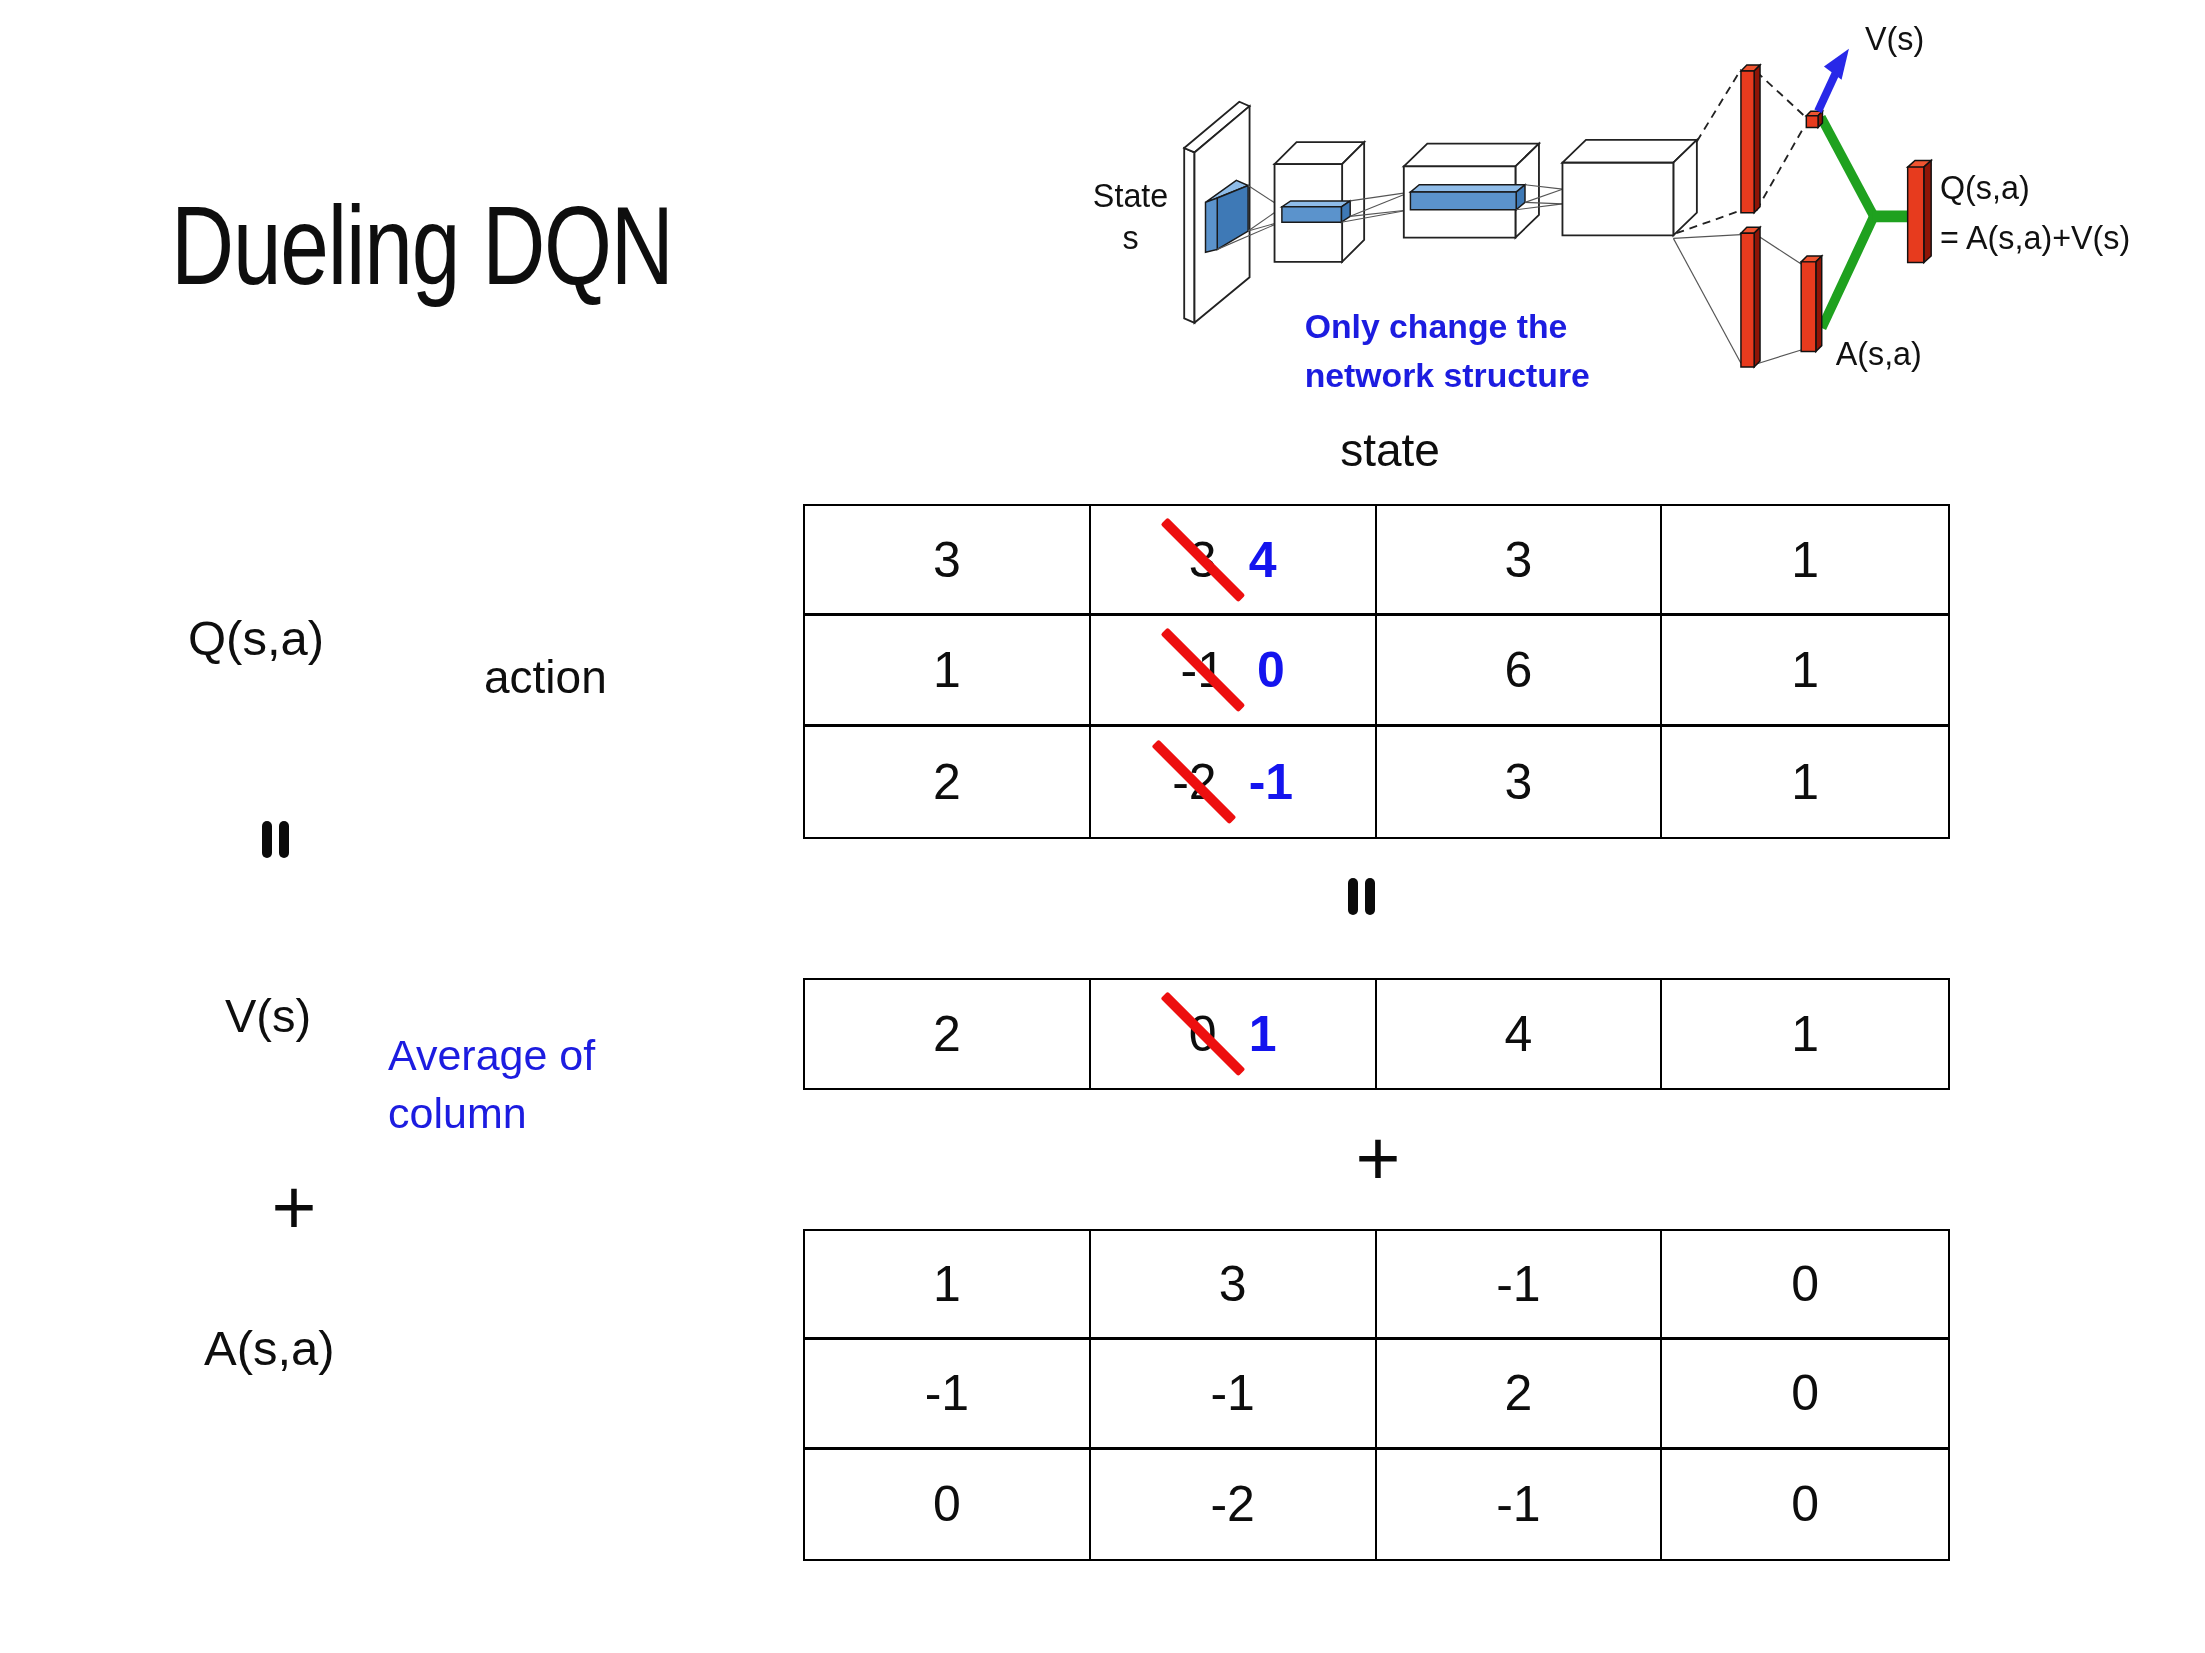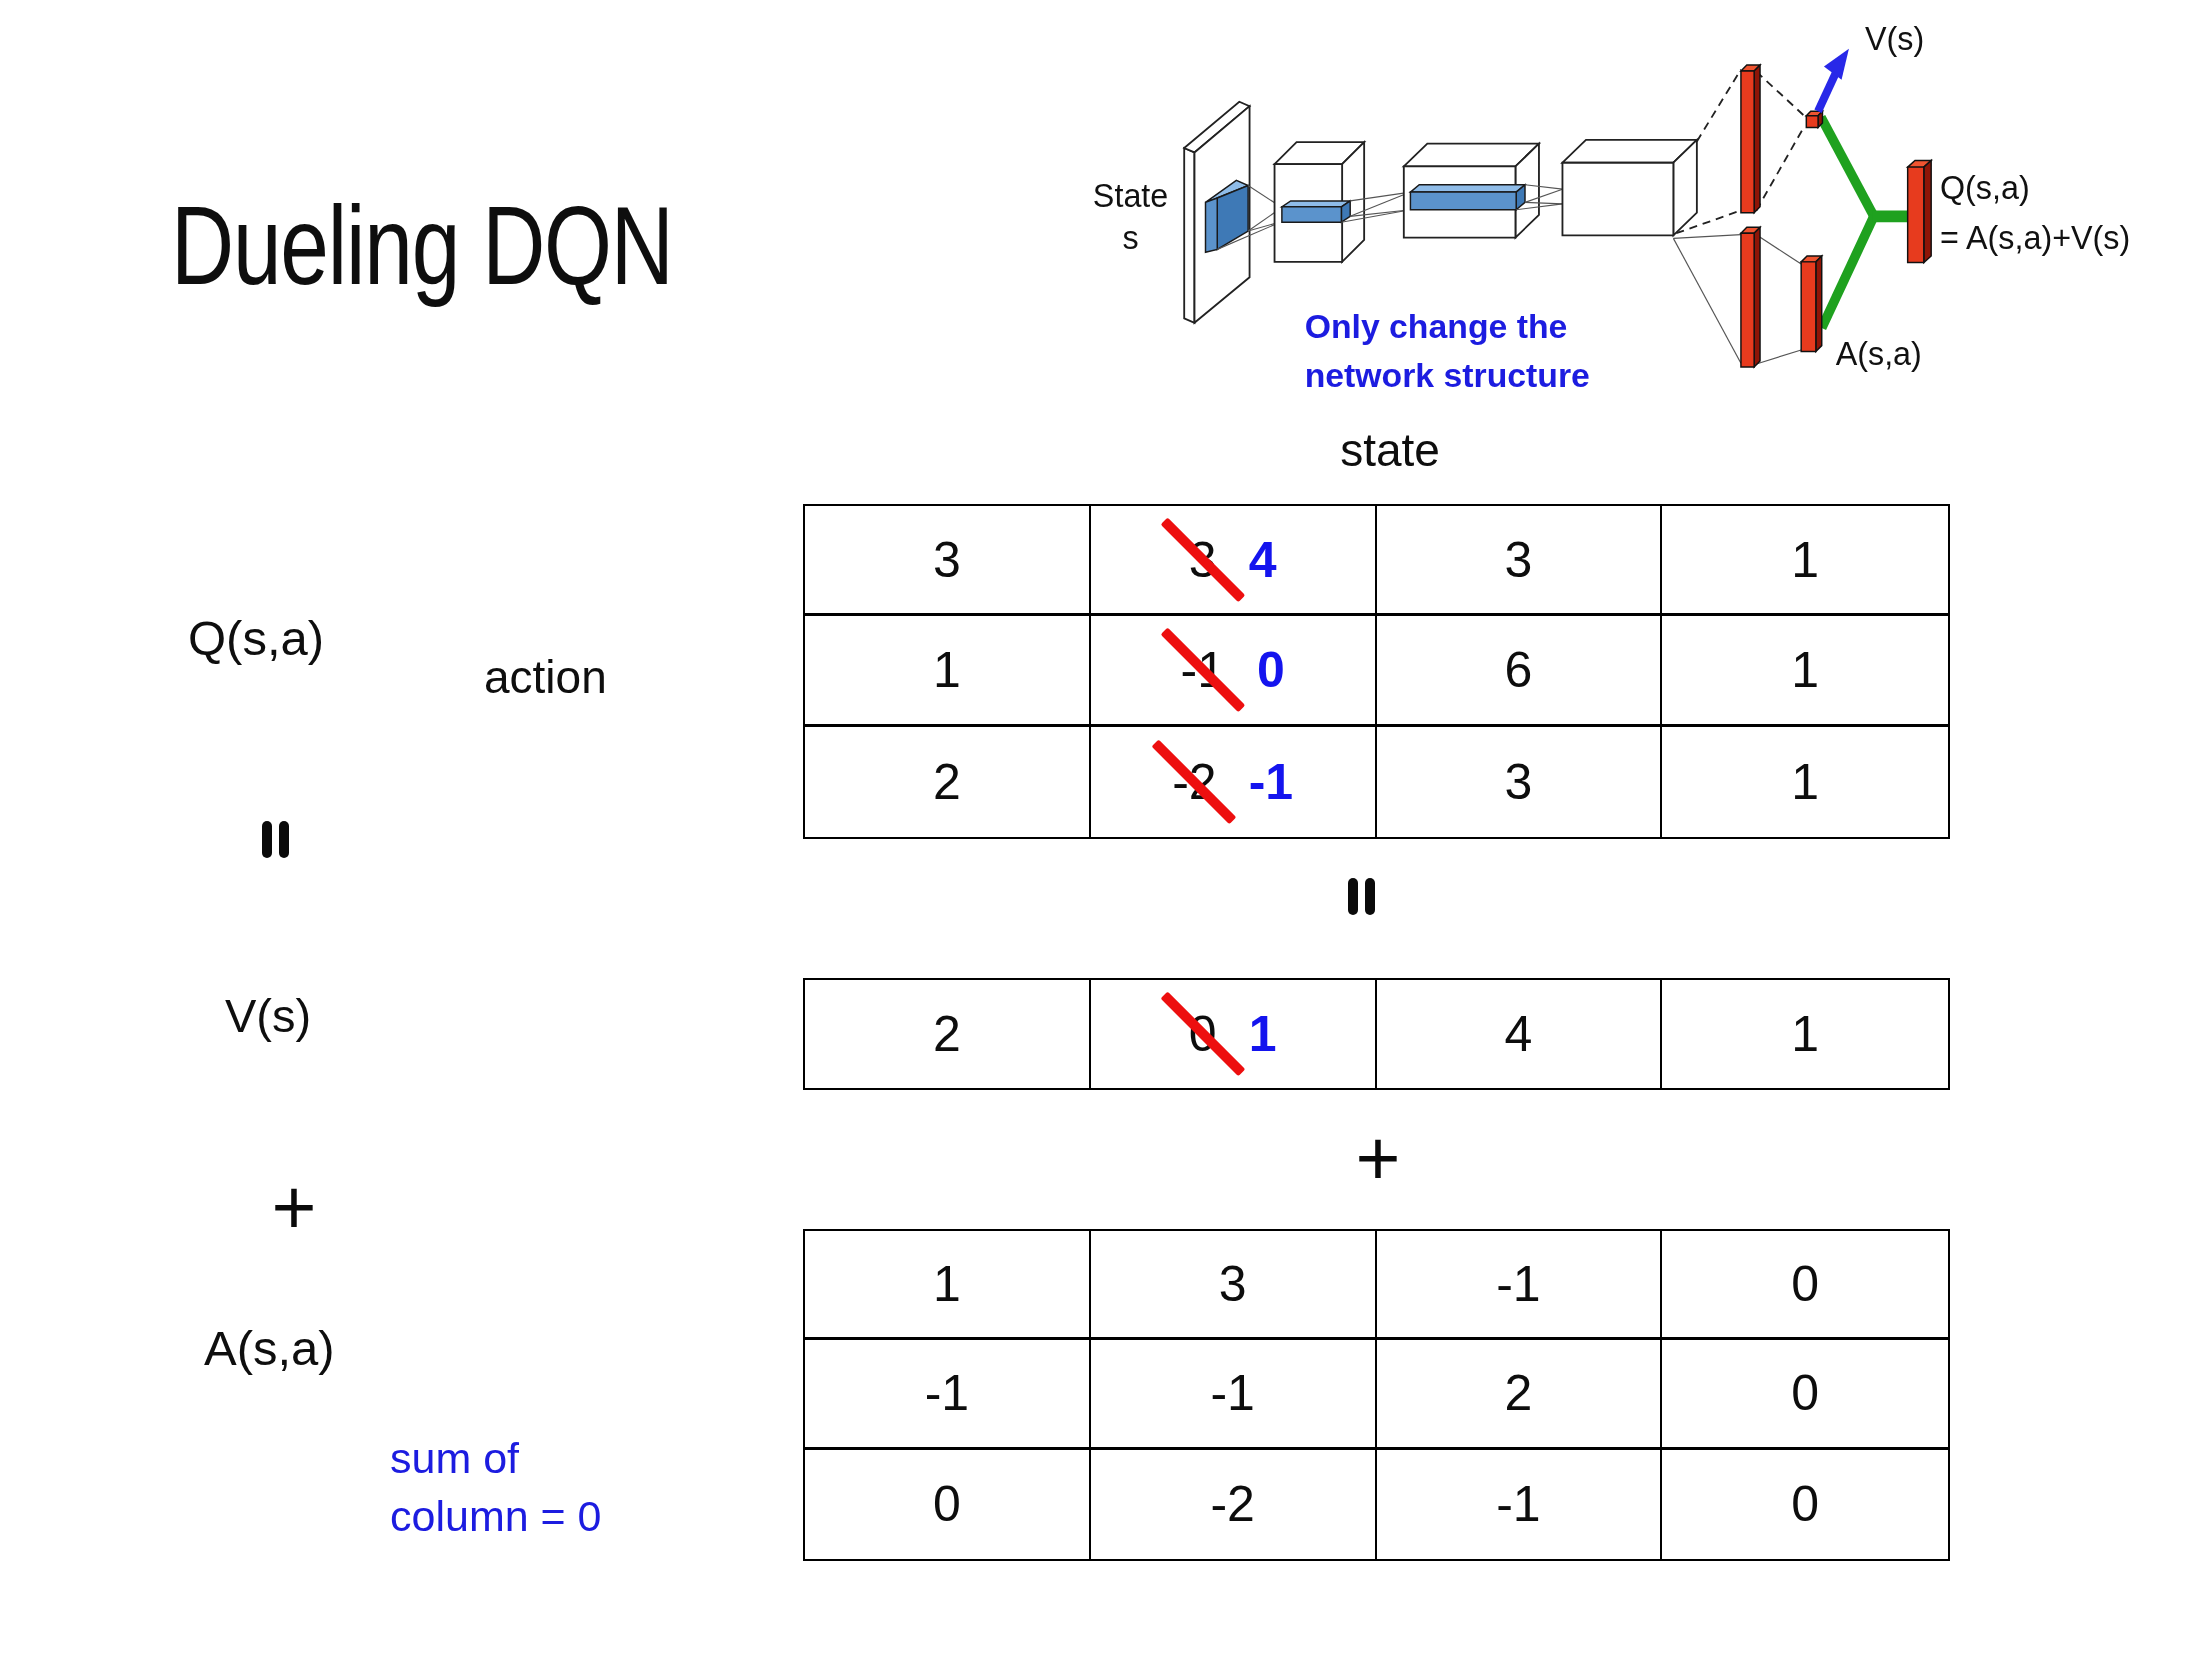--- a/index.html
+++ b/index.html
@@ -200,23 +200,23 @@
     <text x="315" y="450" font-size="46" fill="#1c1ce0" font-weight="600">Only change the</text>
     <text x="315" y="518" font-size="46" fill="#1c1ce0" font-weight="600">network structure</text>
   </svg>
 
   <div id="state-label" class="abs lbl">state</div>
   <div id="action-label" class="abs lbl">action</div>
   <div id="q-label" class="abs lbl">Q(s,a)</div>
   <div id="v-label" class="abs lbl">V(s)</div>
   <div id="a-label" class="abs lbl">A(s,a)</div>
 
-  <div id="sum-note" class="abs blue-note">
-    <div>sum of</div>
-    <div>column = 0</div>
+  <div id="avg-note" class="abs blue-note">
+    <div>Average of</div>
+    <div>column</div>
   </div>
 
   <div id="eq-left" class="abs rot-eq" aria-label="=">
     <div class="bar"></div>
     <div class="bar"></div>
   </div>
   <div id="eq-center" class="abs rot-eq" aria-label="=">
     <div class="bar"></div>
     <div class="bar"></div>
   </div>

